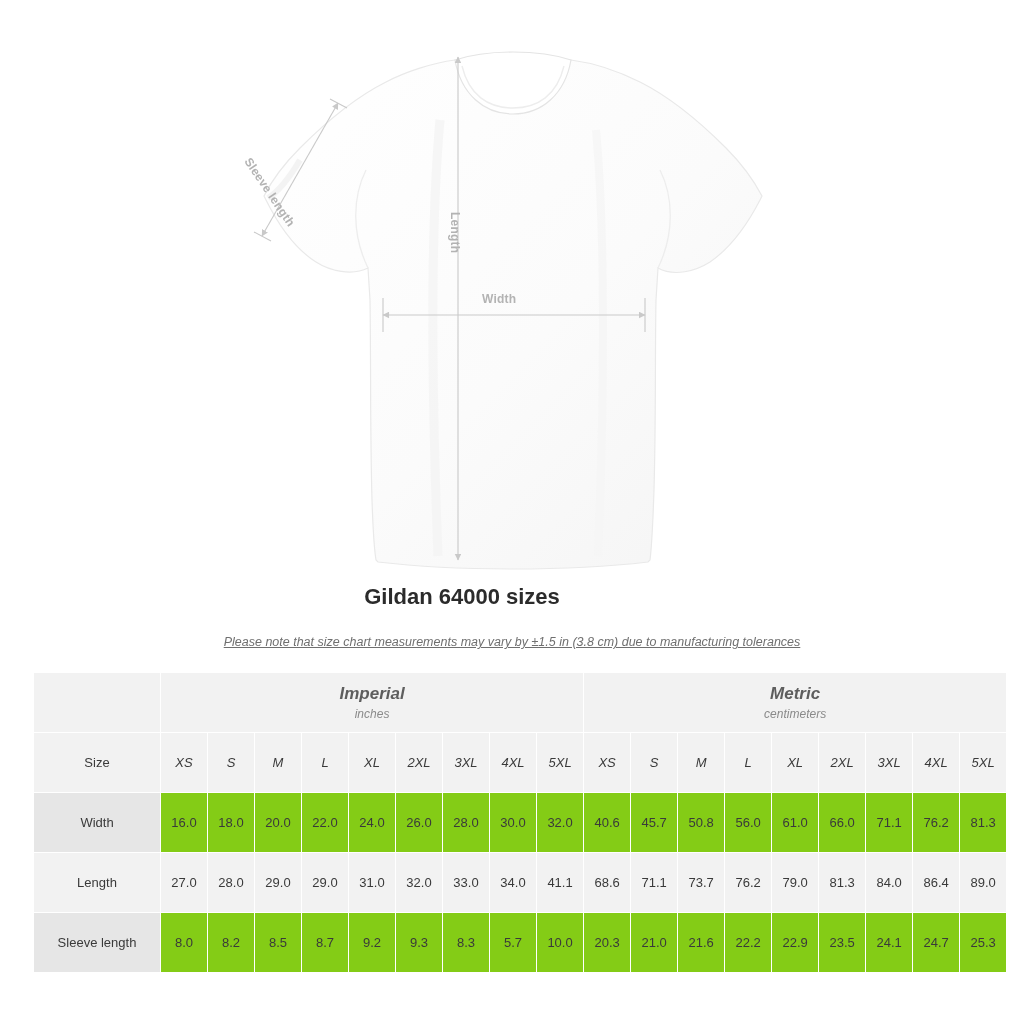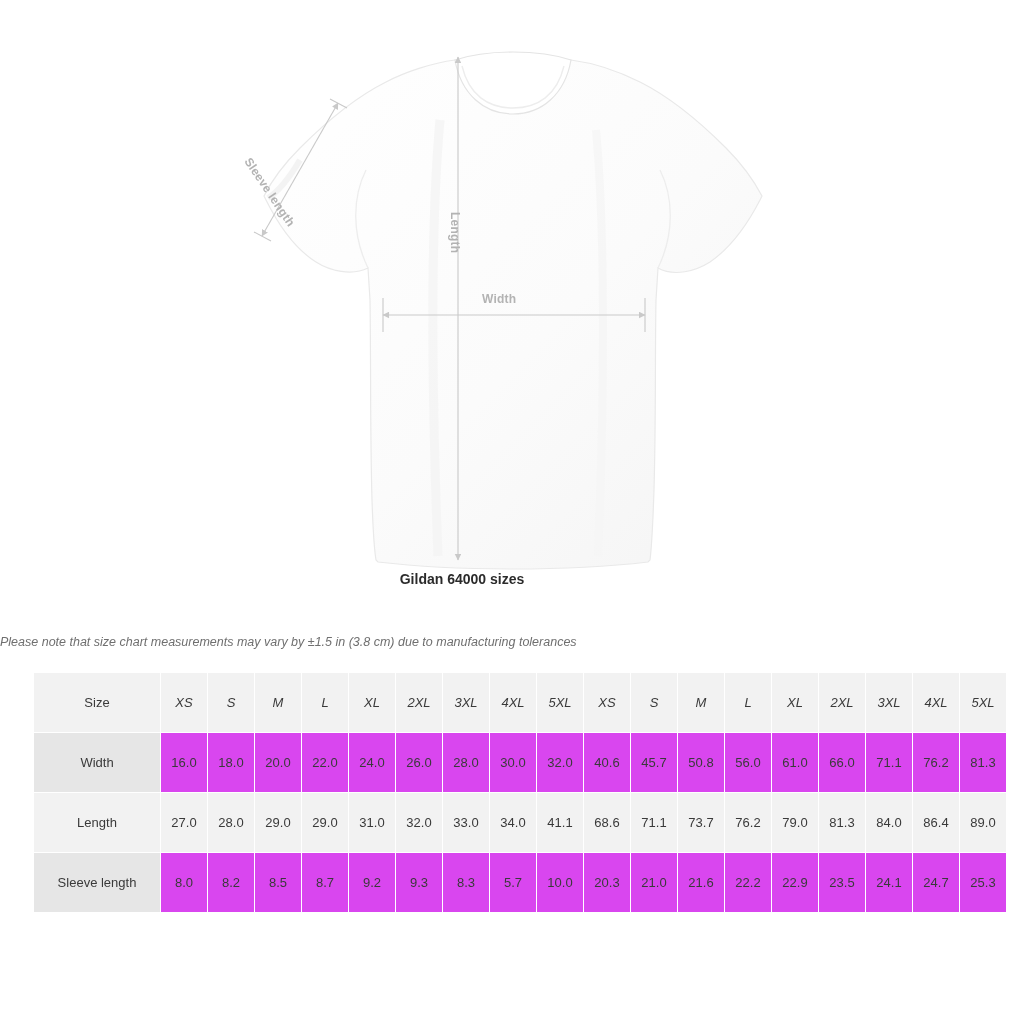--- a/index.html
+++ b/index.html
@@ -42,34 +42,36 @@
     transform: rotate(90deg);
     transform-origin: left top;
   }
   .lbl-width {
     left: 482px; top: 292px;
   }
 
   
   .title {
     position: absolute;
-    left: 0; top: 571px;
+    left: 0; top: 584px;
     width: 924px;
     text-align: center;
-    font-size: 14px;
+    font-size: 22px;
     font-weight: bold;
     color: #2b2b2b;
   }
   .subtitle {
     position: absolute;
     left: 0; top: 635px;
     width: 1024px;
+    text-align: center;
     font-size: 12.5px;
     font-style: italic;
     color: #6f6f6f;
+    text-decoration: underline;
   }
 
   
   .table-wrap {
     position: absolute;
     left: 33px; top: 672px;
     width: 958px;
   }
   table.size-chart {
     border-collapse: separate;
@@ -120,21 +122,21 @@
     width: 46px;
     font-style: italic;
   }
   td.row-head {
     background: #ededed;
     font-weight: bold;
     font-size: 13.5px;
     color: #3d3d3d;
     text-align: center;
   }
-  tr.band-alt td { background: #d946ef; }
+  tr.band-alt td { background: #84cc16; }
   tr.band-alt td.row-head { background: #e6e6e6; }
   td.val { font-size: 13px; color: #3c3c3c; }
 </style>
 </head>
 <body>
 
 <div class="page">
 
   <div class="shirt-area">
     <svg class="shirt-svg" width="1024" height="585" viewBox="0 0 1024 585" xmlns="http://www.w3.org/2000/svg">
@@ -218,20 +220,31 @@
 
   <div class="table-wrap">
     <table class="size-chart">
       <colgroup>
         <col style="width:126px">
         <col span="9" style="width:46px">
         <col span="9" style="width:46px">
       </colgroup>
       <tbody>
 
+        <tr>
+          <td class="unit-head"></td>
+          <td class="unit-head" colspan="9">
+            <div class="unit-system">Imperial</div>
+            <div class="unit-units">inches</div>
+          </td>
+          <td class="unit-head" colspan="9">
+            <div class="unit-system">Metric</div>
+            <div class="unit-units">centimeters</div>
+          </td>
+        </tr>
 
         <tr>
           <td class="corner">Size</td>
           <td class="size-head">XS</td>
           <td class="size-head">S</td>
           <td class="size-head">M</td>
           <td class="size-head">L</td>
           <td class="size-head">XL</td>
           <td class="size-head">2XL</td>
           <td class="size-head">3XL</td>

